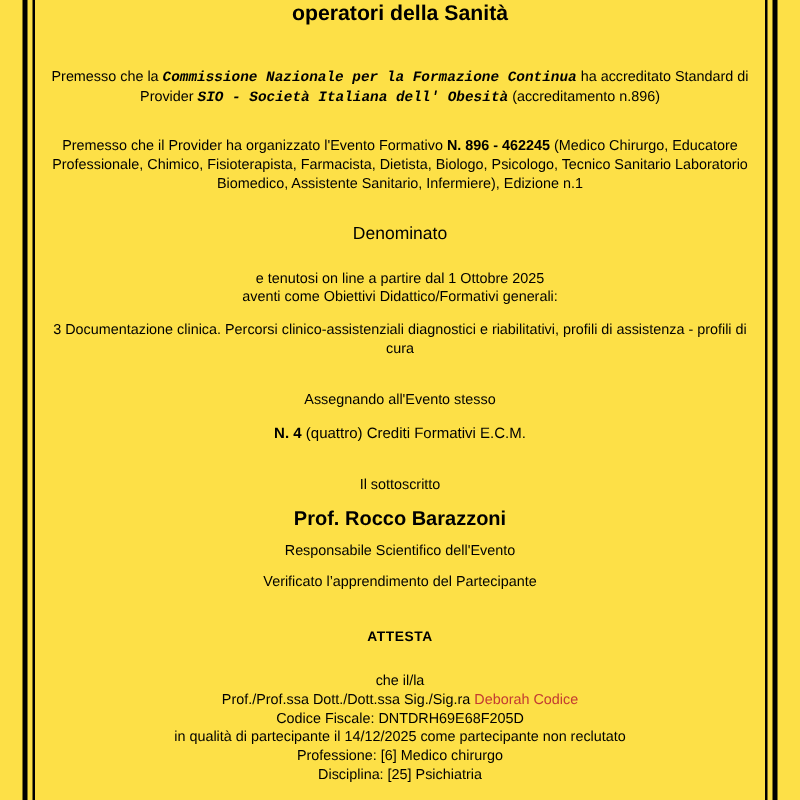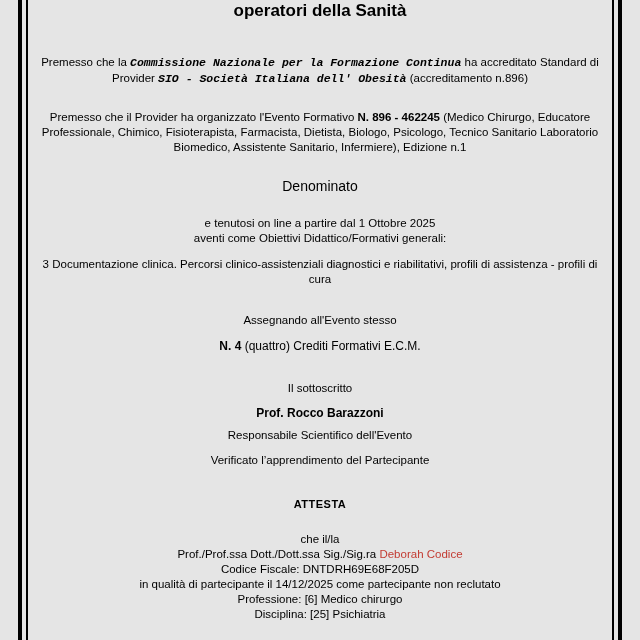--- a/index.html
+++ b/index.html
@@ -13,21 +13,21 @@
     overflow: hidden;
     font-family: "Liberation Sans", sans-serif;
     color: #000000;
   }
 
   
   #certificate-page {
     position: relative;
     width: 640px;
     height: 640px;
-    background: #e5e5e5;
+    background: #fde047;
     box-sizing: border-box;
   }
 
   .frame-rule {
     position: absolute;
     top: 0;
     bottom: 0;
     background: #000000;
   }
   .frame-rule.outer-left  { left: 18px;  width: 4px; }
@@ -81,21 +81,21 @@
     line-height: 1.3;
   }
 
   .credits-line {
     font-size: 12px;
     margin: 0;
     line-height: 1.4;
   }
 
   .signer-name {
-    font-size: 12px;
+    font-size: 16px;
     font-weight: bold;
     margin: 0;
     line-height: 1.5;
   }
 
   .attesta-heading {
     font-size: 11px;
     font-weight: bold;
     letter-spacing: 0.5px;
     margin: 0;

